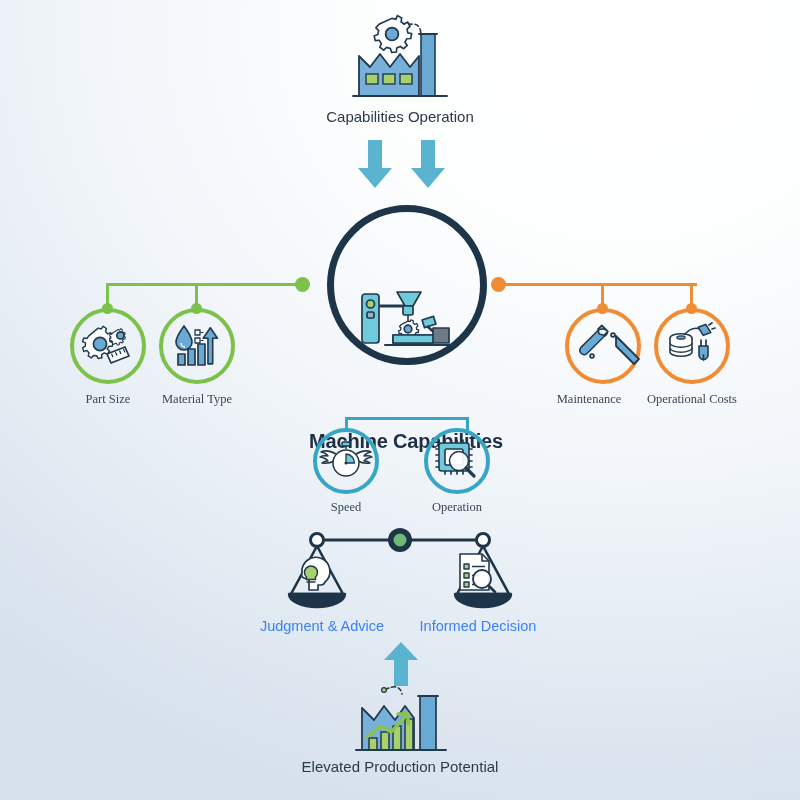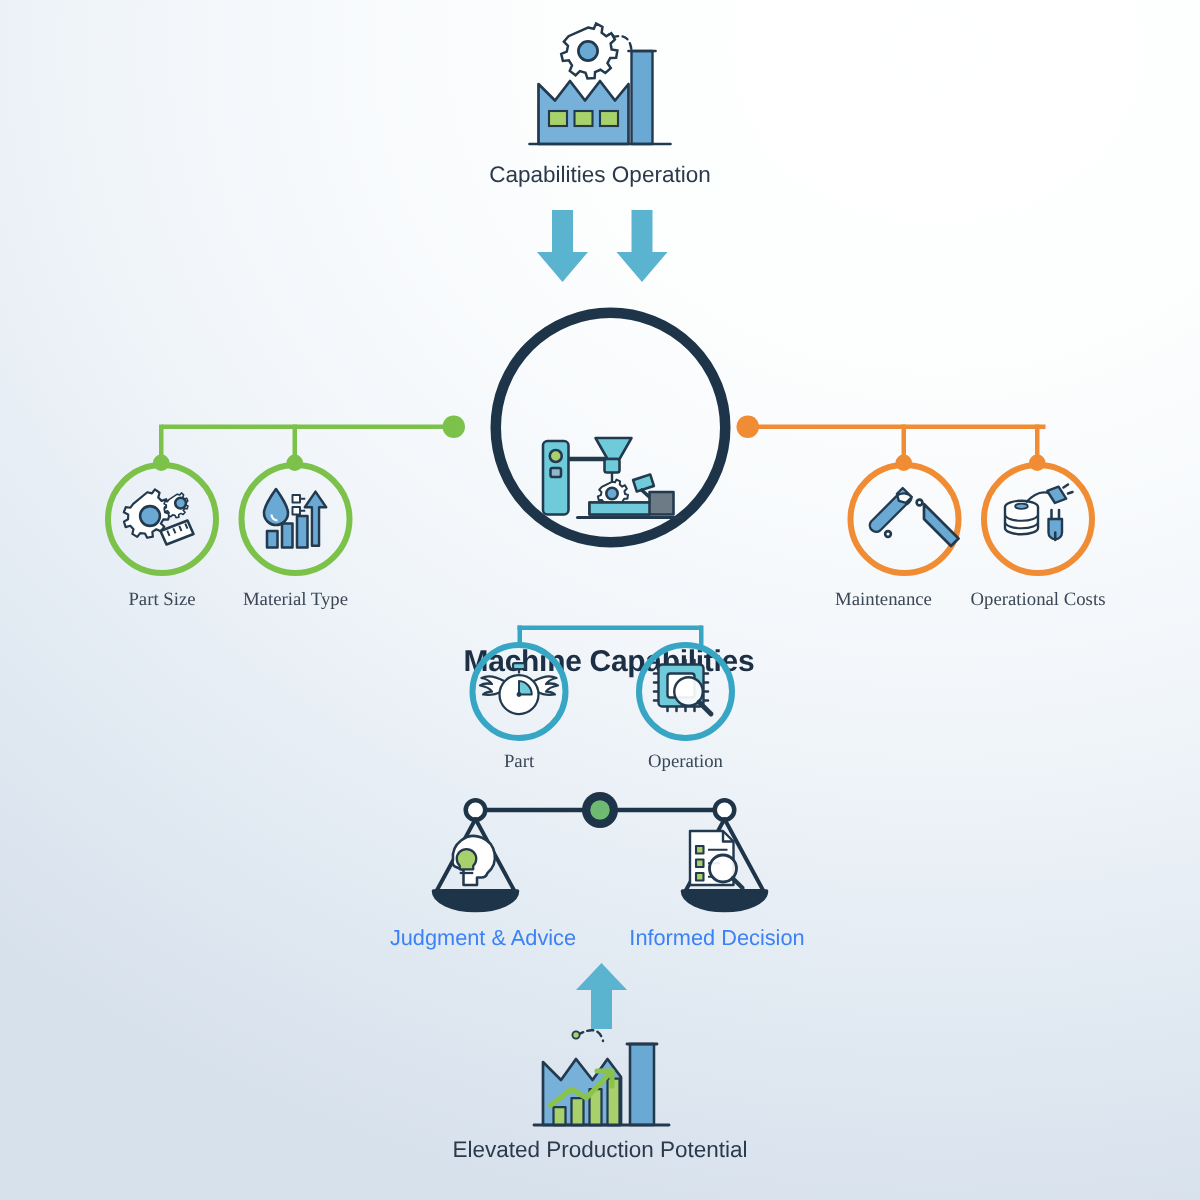--- a/index.html
+++ b/index.html
@@ -241,21 +241,21 @@
 
         <rect x="22" y="1" width="8" height="4" rx="1.2" fill="#6fcada"></rect>
         <path d="M26 5 v3"></path>
 
         <circle cx="26" cy="22" r="13" fill="#ffffff"></circle>
         <path d="M26 22 L26 13 A9 9 0 0 1 34.5 22 z" fill="#6fcada" stroke-width="1.3"></path>
         <circle cx="26" cy="22" r="1.6" fill="#22394e" stroke="none"></circle>
       </g>
     </svg>
   </div>
-  <div class="item-label" style="left:313px;top:500px;width:66px;">Part</div>
+  <div class="item-label" style="left:313px;top:500px;width:66px;">Speed</div>
 
   <div class="ring teal" style="left:424px;top:428px;width:66px;height:66px;">
     <svg width="46" height="44" viewBox="0 0 46 44">
       <g stroke="#22394e" stroke-width="1.6" stroke-linejoin="round">
 
         <g stroke-width="1.7" stroke-linecap="round">
           <path d="M11 4 v-3 M17 4 v-3 M23 4 v-3 M29 4 v-3"></path>
           <path d="M11 32 v3 M17 32 v3 M23 32 v3 M29 32 v3"></path>
           <path d="M5 10 h-3 M5 16 h-3 M5 22 h-3 M5 28 h-3"></path>
           <path d="M35 10 h3 M35 16 h3 M35 22 h3 M35 28 h3"></path>

